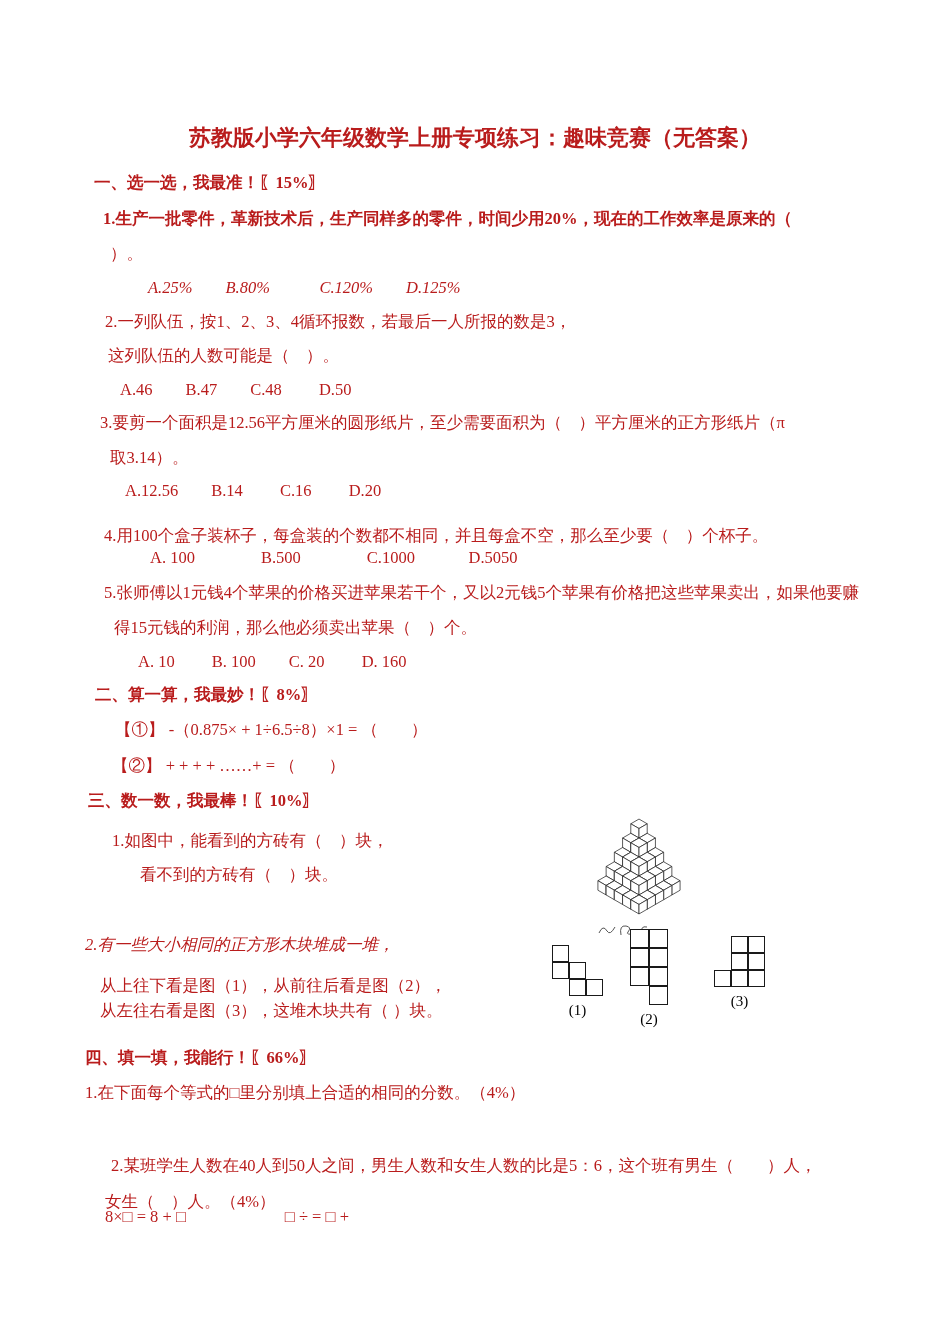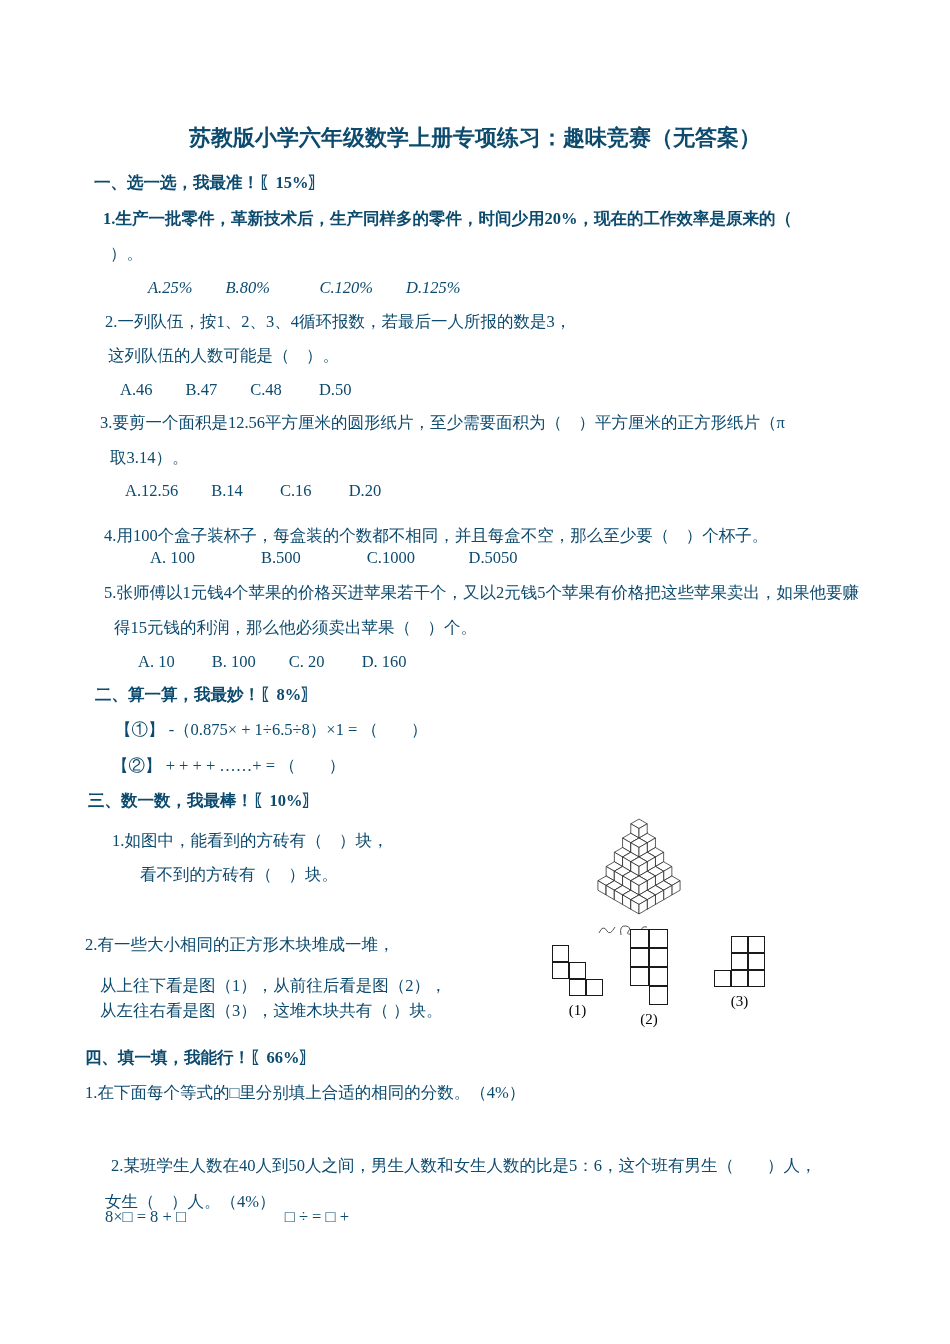--- a/index.html
+++ b/index.html
@@ -2,21 +2,21 @@
 <html><head>
 <meta charset="utf-8">
 <style>
   html,body{margin:0;padding:0;}
   body{
     width:950px;height:1344px;background:#ffffff;
     font-family:"Liberation Serif","DejaVu Serif",serif;
     color:#000;
   }
   .page{position:relative;width:950px;height:1344px;background:#fff;overflow:hidden;}
-  .line{position:absolute;white-space:pre;font-size:16.5px;line-height:1.3;color:#0c4a6e;}
+  .line{position:absolute;white-space:pre;font-size:16.5px;line-height:1.3;color:#b91c1c;}
   .line.bold{font-weight:bold;}
   .line.center{left:0;width:950px;text-align:center;}
   .line.title{font-size:22px;}
   .fig{position:absolute;}
   .view{position:absolute;}
   .cell{position:absolute;border:1px solid #1a1a1a;background:#fff;box-sizing:border-box;}
   .view-label{position:absolute;left:0;text-align:center;font-size:15px;color:#000;}
 </style>
 </head>
 <body>
@@ -38,21 +38,21 @@
       <div class="line" style="left: 150px; top: 547px;">A. 100　　　　B.500　　　　C.1000　　　 D.5050</div>
       <div class="line" style="left: 104px; top: 582px;">5.张师傅以1元钱4个苹果的价格买进苹果若干个，又以2元钱5个苹果有价格把这些苹果卖出，如果他要赚</div>
       <div class="line" style="left: 114px; top: 617px;">得15元钱的利润，那么他必须卖出苹果（　）个。</div>
       <div class="line" style="left: 138px; top: 651px;">A. 10　　 B. 100　　C. 20　　 D. 160</div>
       <div class="line bold" style="left: 95px; top: 684px;">二、算一算，我最妙！〖8%〗</div>
       <div class="line" style="left: 115px; top: 719px;">【①】 -（0.875× + 1÷6.5÷8）×1 = （　　）</div>
       <div class="line" style="left: 112px; top: 755px;">【②】 + + + + ……+ = （　　）</div>
       <div class="line bold" style="left: 88px; top: 790px;">三、数一数，我最棒！〖10%〗</div>
       <div class="line" style="left: 112px; top: 830px;">1.如图中，能看到的方砖有（　）块，</div>
       <div class="line" style="left: 140px; top: 864px;">看不到的方砖有（　）块。</div>
-      <div class="line" style="left: 85px; top: 934px;">2.有一些大小相同的正方形木块堆成一堆，</div>
+      <div class="line" style="left: 85px; top: 934px; font-style: italic;">2.有一些大小相同的正方形木块堆成一堆，</div>
       <div class="line" style="left: 100px; top: 967px; margin-top: 8px;">从上往下看是图（1），从前往后看是图（2），</div>
       <div class="line" style="left: 100px; top: 1000px;">从左往右看是图（3），这堆木块共有（ ）块。</div>
       <div class="line bold" style="left: 85px; top: 1047px;">四、填一填，我能行！〖66%〗</div>
       <div class="line" style="left: 85px; top: 1082px;">1.在下面每个等式的□里分别填上合适的相同的分数。（4%）</div>
       <div class="line" style="left: 105px; top: 1182px; margin-top: 24px;">8×□ = 8 + □　　　　　　□ ÷ = □ +</div>
       <div class="line" style="left: 71px; top: 1155px; margin-left: 40px;">2.某班学生人数在40人到50人之间，男生人数和女生人数的比是5：6，这个班有男生（　　）人，</div>
       <div class="line" style="left: 105px; top: 1191px;">女生（　）人。（4%）</div>
     </div>
 
   <svg id="pyramid" class="fig" width="86" height="97" viewBox="-40.5 -46 81 92" style="left:596px;top:818px;">

